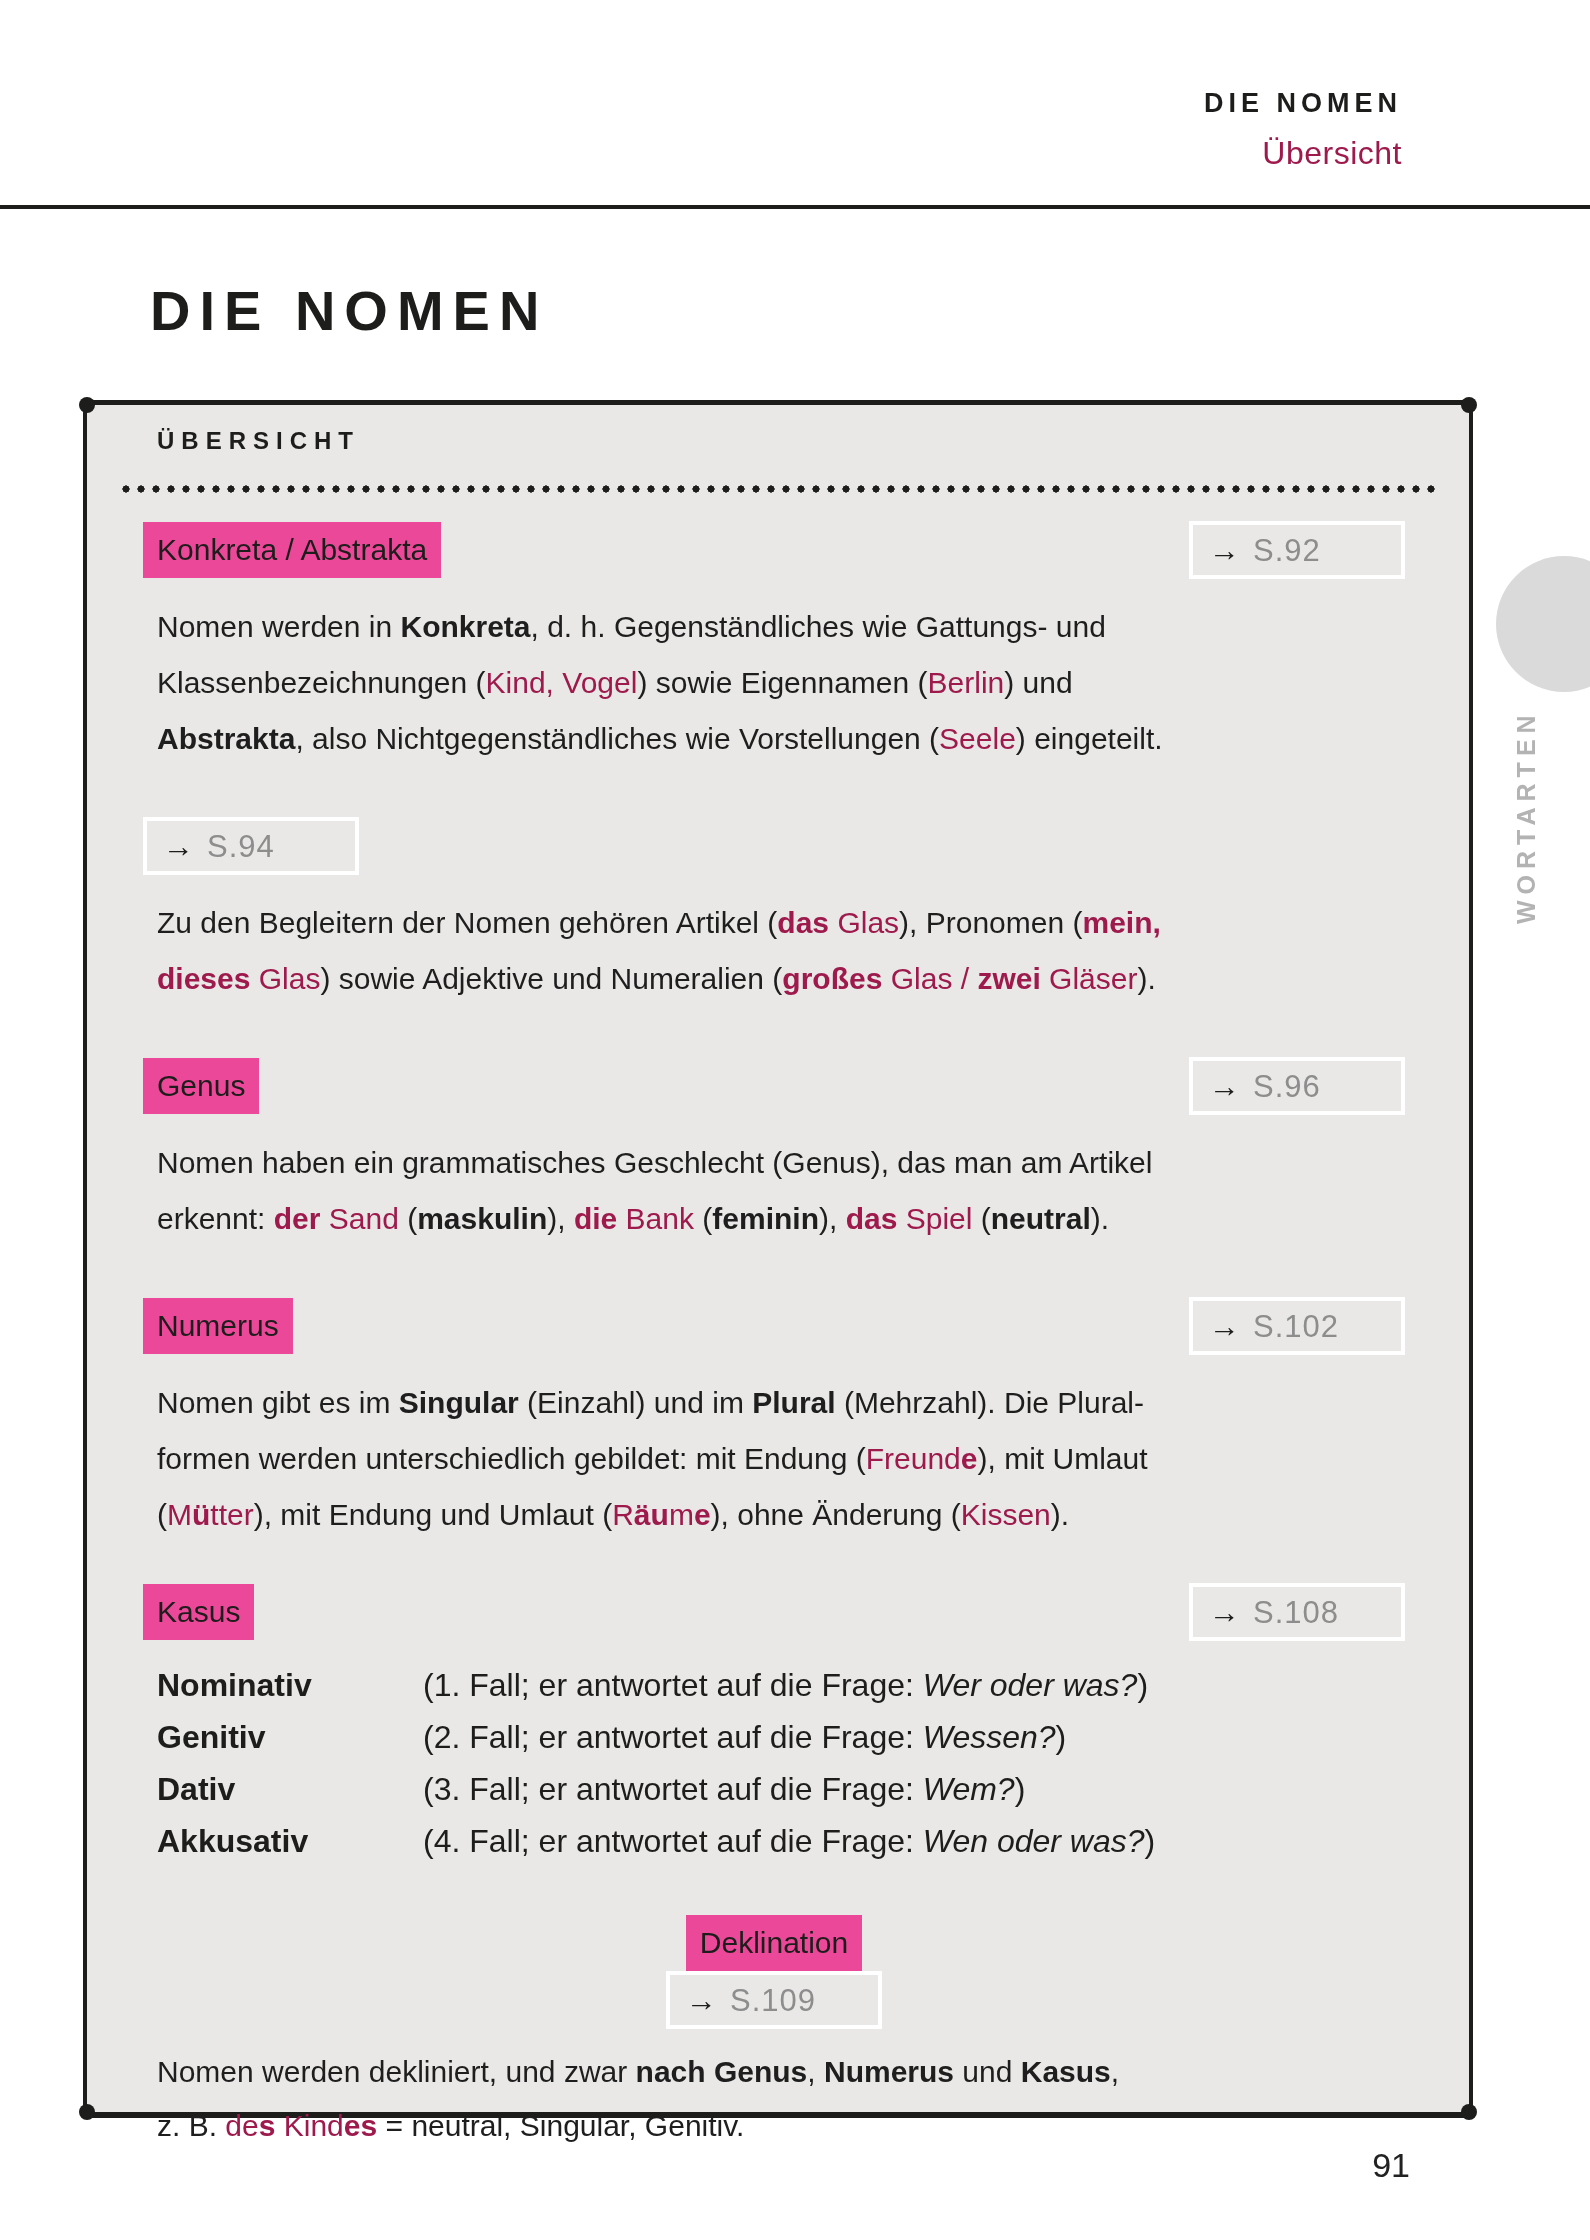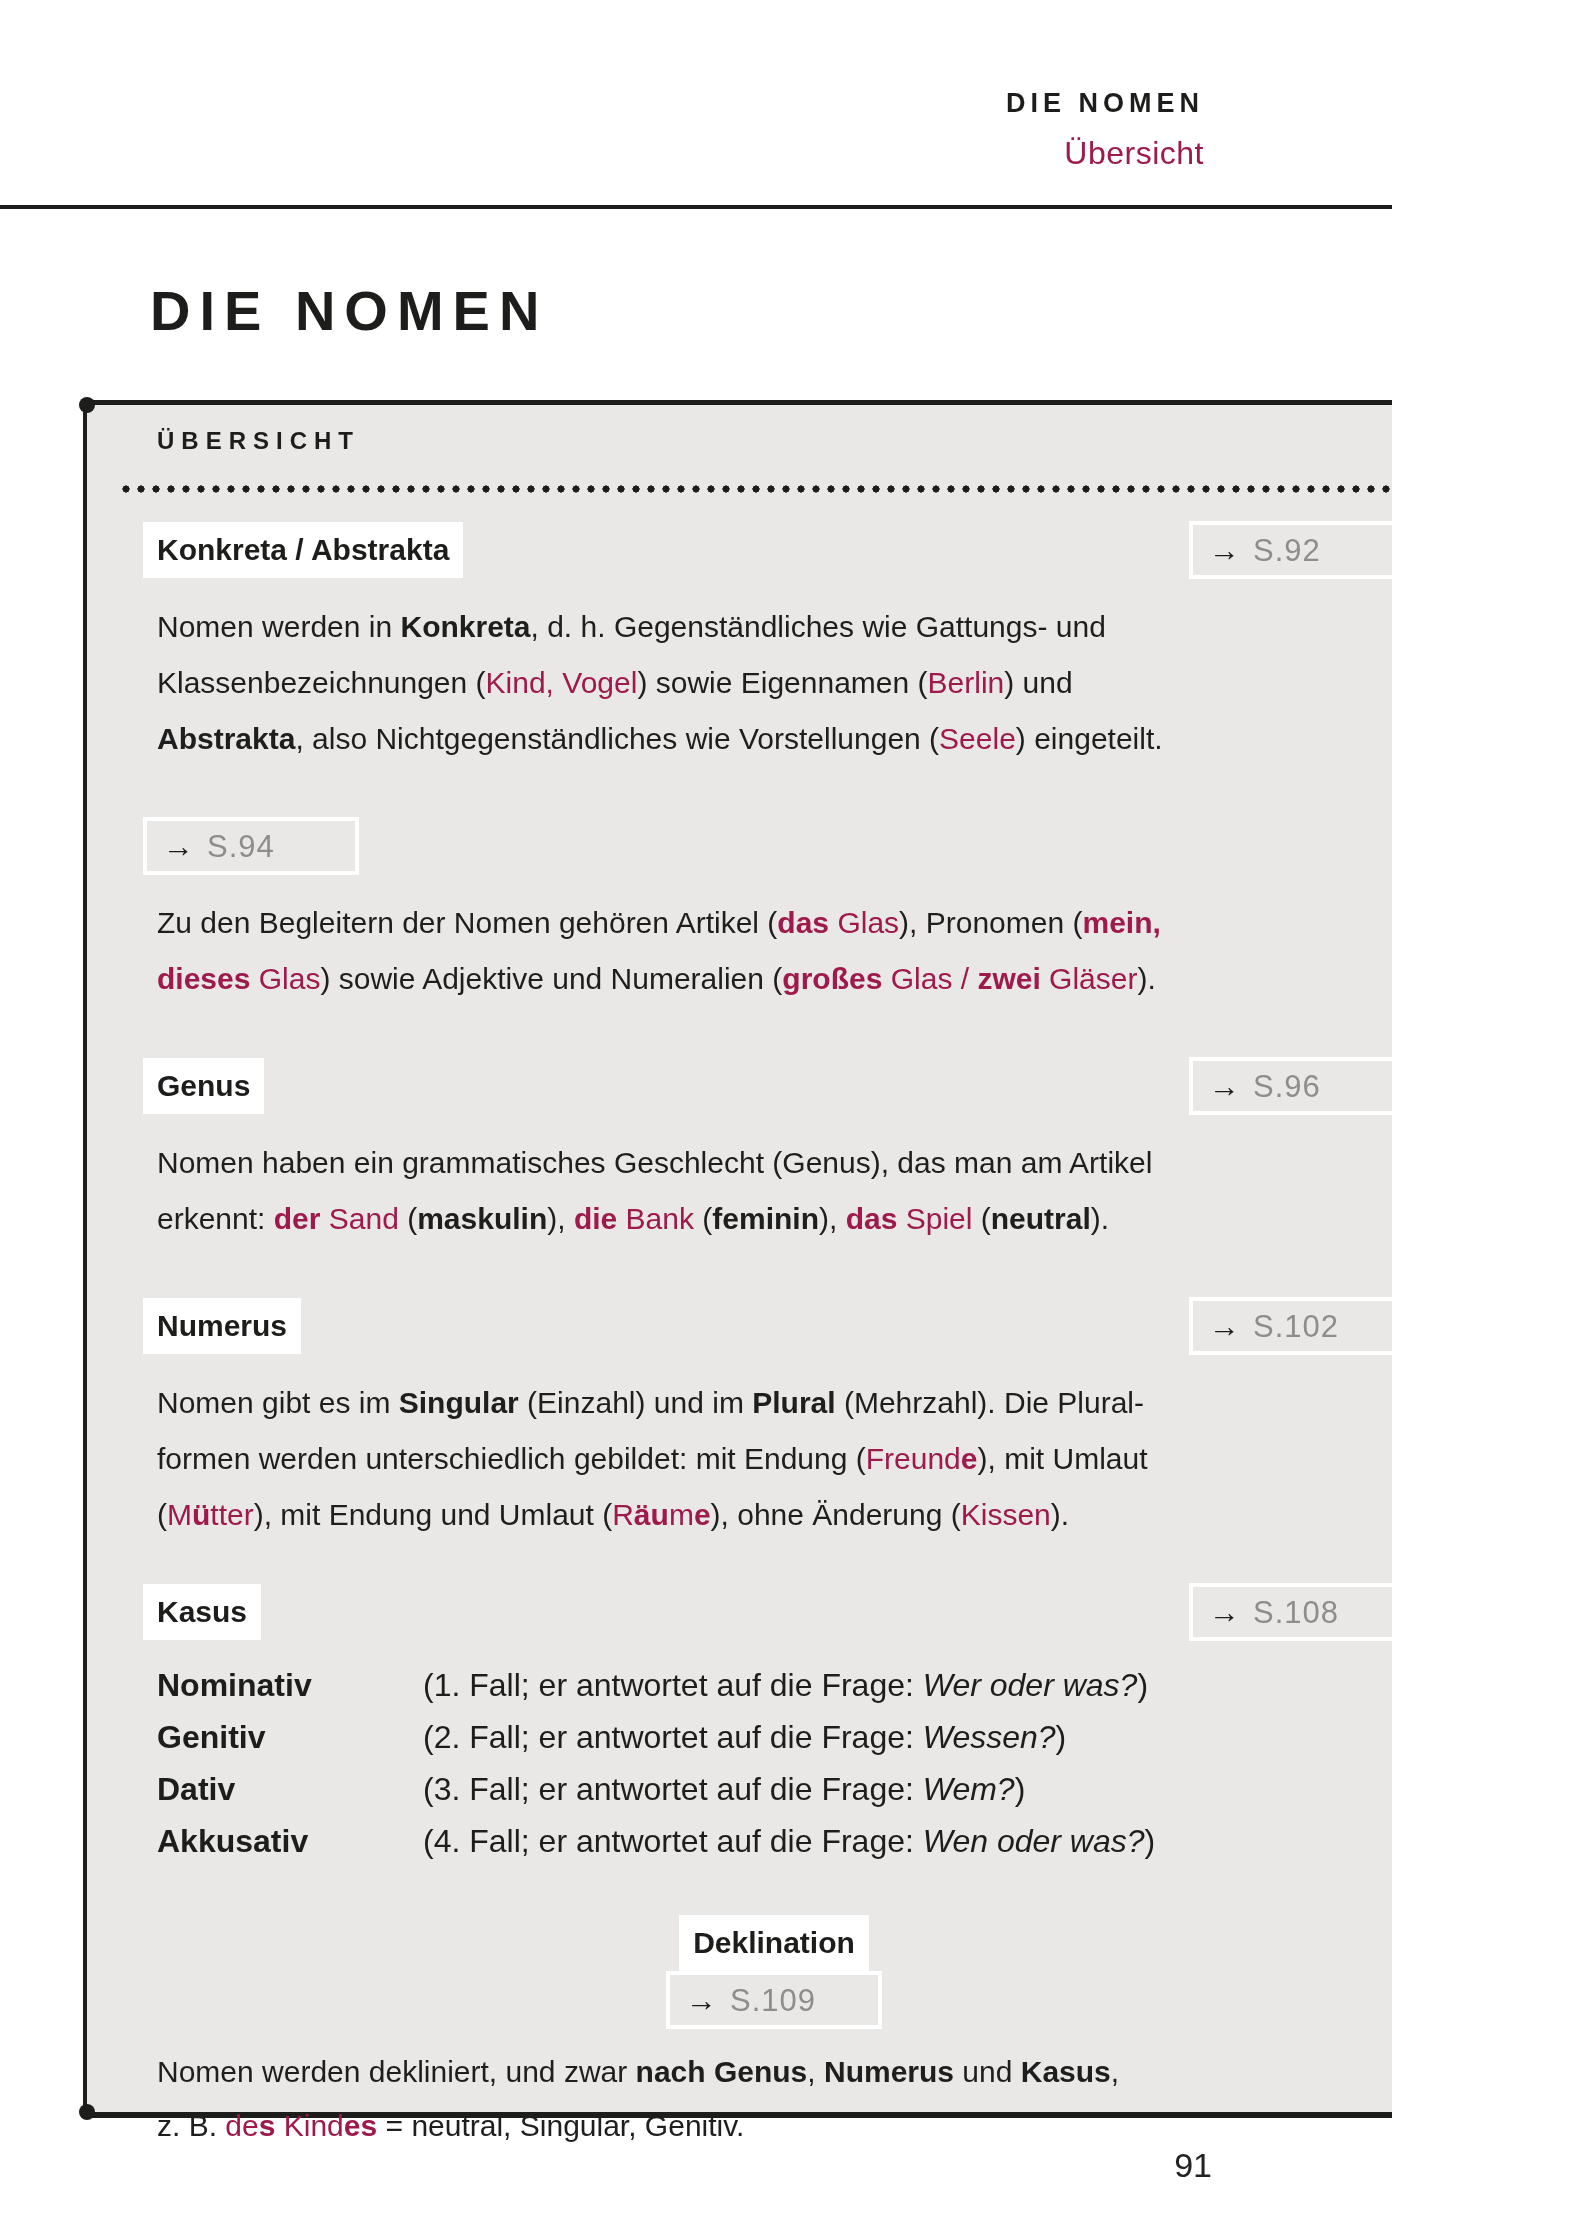--- a/index.html
+++ b/index.html
@@ -6,24 +6,23 @@
     --accent:#9e1a4d;
     --ink:#1d1d1b;
     --boxbg:#e9e8e6;
     --muted:#8d8d8d;
     --sidebar:#b3b3b3;
     --circle:#dadada;
   }
   html,body{margin:0;padding:0;}
   body{background:#fff;}
   .page{
-    position:relative;width:1356px;height:2240px;background:#fff;
+    position:relative;width:1590px;height:2240px;background:#fff;
     overflow:hidden;color:var(--ink);
     font-family:"Liberation Sans",sans-serif;
-    padding-left:36px;
   }
   
   .running-head{position:absolute;top:88px;right:188px;text-align:right;}
   .rh-chapter{font-size:27px;font-weight:bold;letter-spacing:5px;color:var(--ink);}
   .rh-section{font-size:32px;margin-top:16px;color:var(--accent);letter-spacing:0.5px;}
   .head-rule{position:absolute;top:205px;left:0;width:1590px;height:4px;background:var(--ink);}
   
   .page-title{position:absolute;top:278px;left:150px;font-size:56px;font-weight:bold;letter-spacing:9px;}
   
   .ov-box{
@@ -36,21 +35,21 @@
   .dot-bl{bottom:-8px;left:-8px;} .dot-br{bottom:-8px;right:-8px;}
   .ov-label{margin:22px 0 0 14px;font-size:24px;font-weight:bold;letter-spacing:7px;}
   .dotted-rule{
     height:8px;margin:30px -32px 0 -21px;
     background-image:radial-gradient(circle at 4px 4px,var(--ink) 3.4px,transparent 3.8px);
     background-size:15px 8px;background-repeat:repeat-x;
   }
   
   .sec-head{display:flex;justify-content:space-between;align-items:center;margin-top:50px;}
   .sec-head.first{margin-top:28px;}
-  .sec-label{background:#ffffff;padding:10px 14px;font-size:30px;font-weight:bold;line-height:1.2;}
+  .sec-label{background:#ec4899;padding:10px 14px;font-size:30px;font-weight:normal;line-height:1.2;}
   .ref-box{
     box-sizing:border-box;width:216px;height:58px;border:4px solid #fff;
     display:flex;align-items:center;padding-left:16px;gap:13px;flex-shrink:0;
   }
   .ref-arrow{font-size:31px;font-weight:bold;color:var(--ink);line-height:1;}
   .ref-page{font-size:31px;color:var(--muted);letter-spacing:1px;line-height:1;}
   
   .sec-body{margin:20px 0 0 14px;font-size:30px;line-height:56px;color:#1e1e1e;}
   .sec-body.tight{margin-top:16px;line-height:54px;}
   .b{font-weight:bold;}

